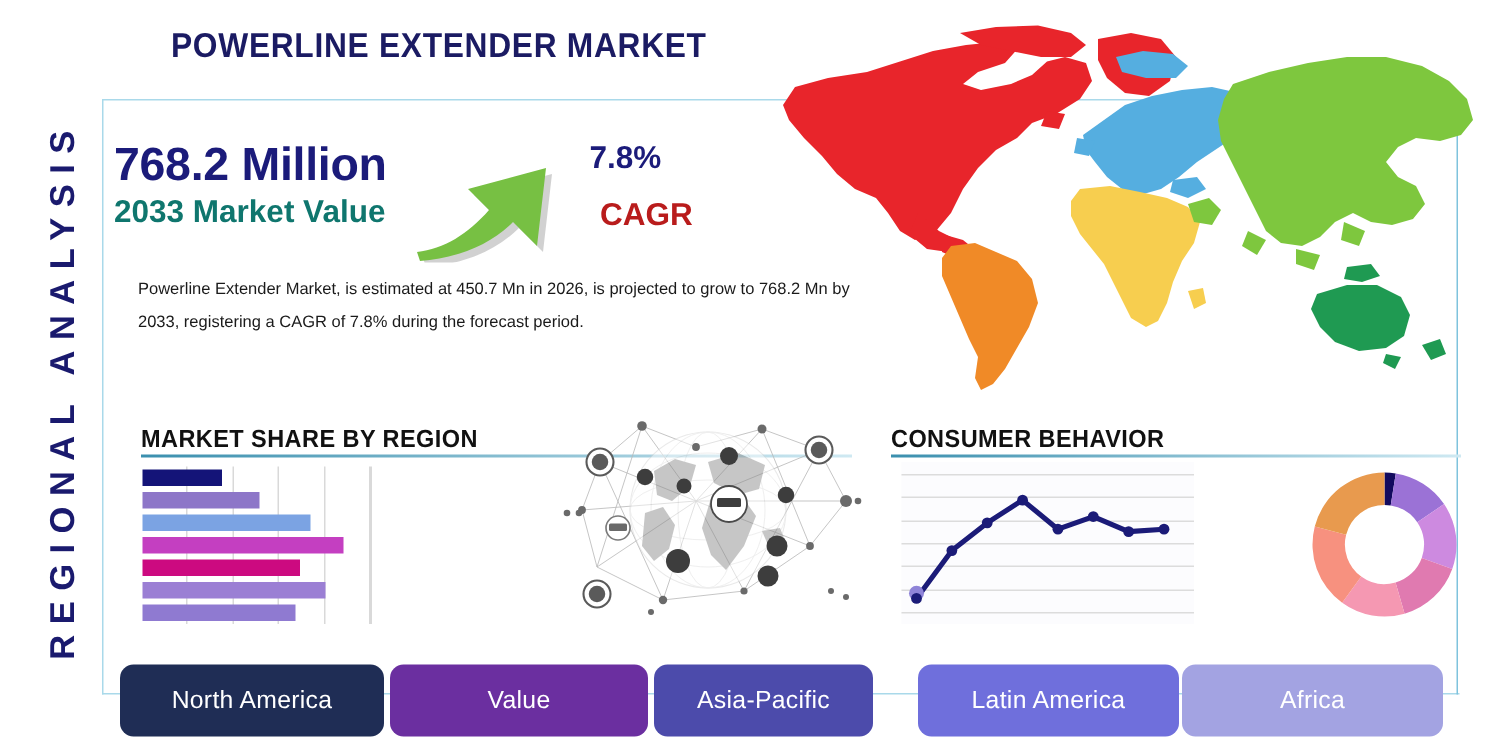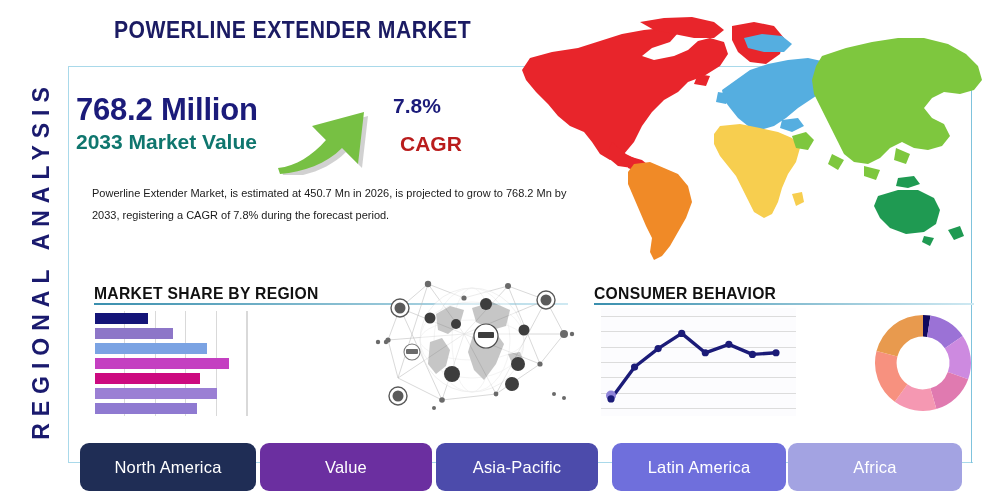--- a/index.html
+++ b/index.html
@@ -295,18 +295,18 @@
           <circle cx="186" cy="126" r="2"></circle>
             <circle cx="66" cy="140" r="2"></circle>
         </g>
       </g>
     </svg>
   </div>
 
   <div class="pill-row" id="pills">
       <div class="pill" style="left: 0px; width: 176px; background: rgb(31, 45, 85);">North America</div>
       <div class="pill" style="left: 180px; width: 172px; background: rgb(107, 47, 160);">Value</div>
-      <div class="pill" style="left: 356px; width: 162px; background: rgb(76, 75, 171);">Asia-Pacific</div>
+      <div class="pill" style="left: 356px; width: 146px; background: rgb(76, 75, 171);">Asia-Pacific</div>
       <div class="pill" style="left: 532px; width: 174px; background: rgb(111, 111, 220);">Latin America</div>
       <div class="pill" style="left: 708px; width: 174px; background: rgb(163, 163, 226);">Africa</div>
     </div>
 
 </div>
 
 </body></html>

